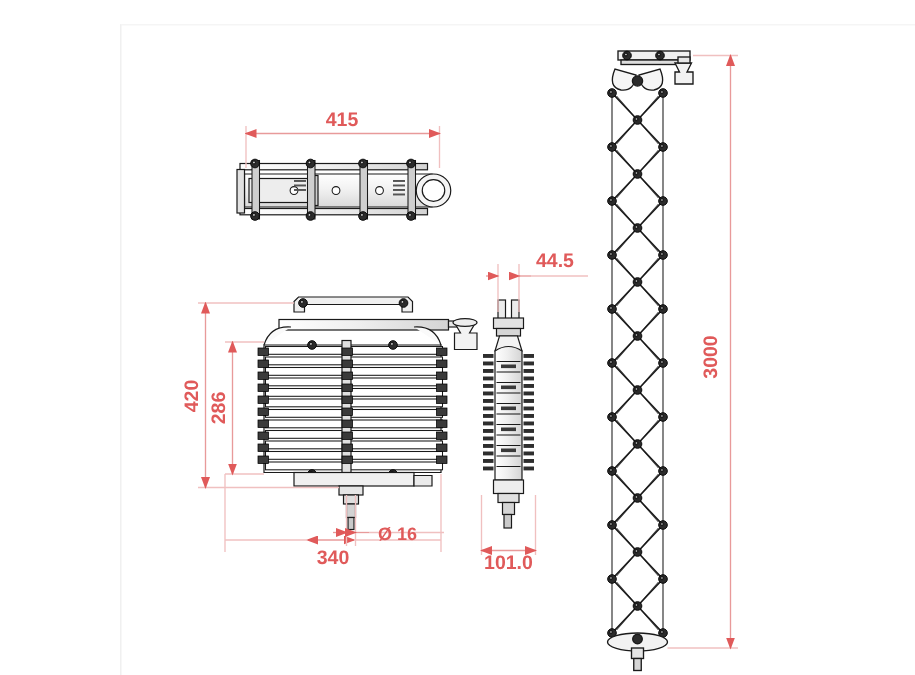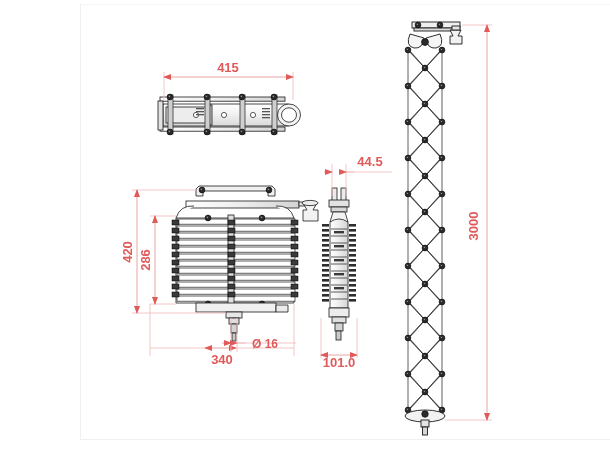--- a/index.html
+++ b/index.html
@@ -1,19 +1,19 @@
 <!DOCTYPE html>
 <html><head>
 <meta charset="utf-8">
 <title>Technical Drawing</title>
 <style>
   html,body{margin:0;padding:0;background:#ffffff;}
   body{width:610px;height:450px;overflow:hidden;
        font-family:"Liberation Sans",sans-serif;}
-  #stage{position:relative;width:610px;height:362px;background:#ffffff;}
+  #stage{position:relative;width:610px;height:362px;background:#ffffff;margin-top:12px;}
   #frame{position:absolute;left:80px;top:4px;width:530px;height:436px;
          border-left:1px solid #f0f0f0;border-top:1px solid #f5f5f5;
          border-bottom:1px solid #f0f0f0;box-sizing:border-box;}
   svg{position:absolute;left:0;top:0;width:610px;height:450px;display:block;}
 </style>
 </head>
 <body>
 
 <div id="stage">
 

